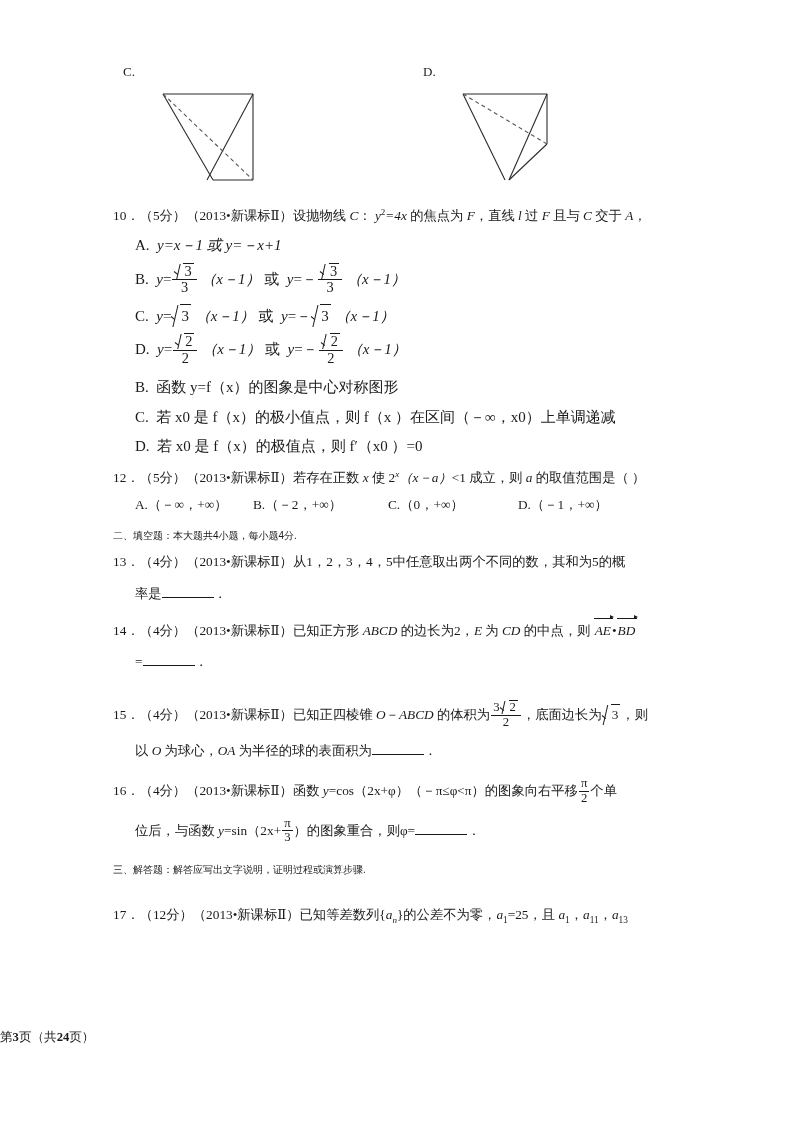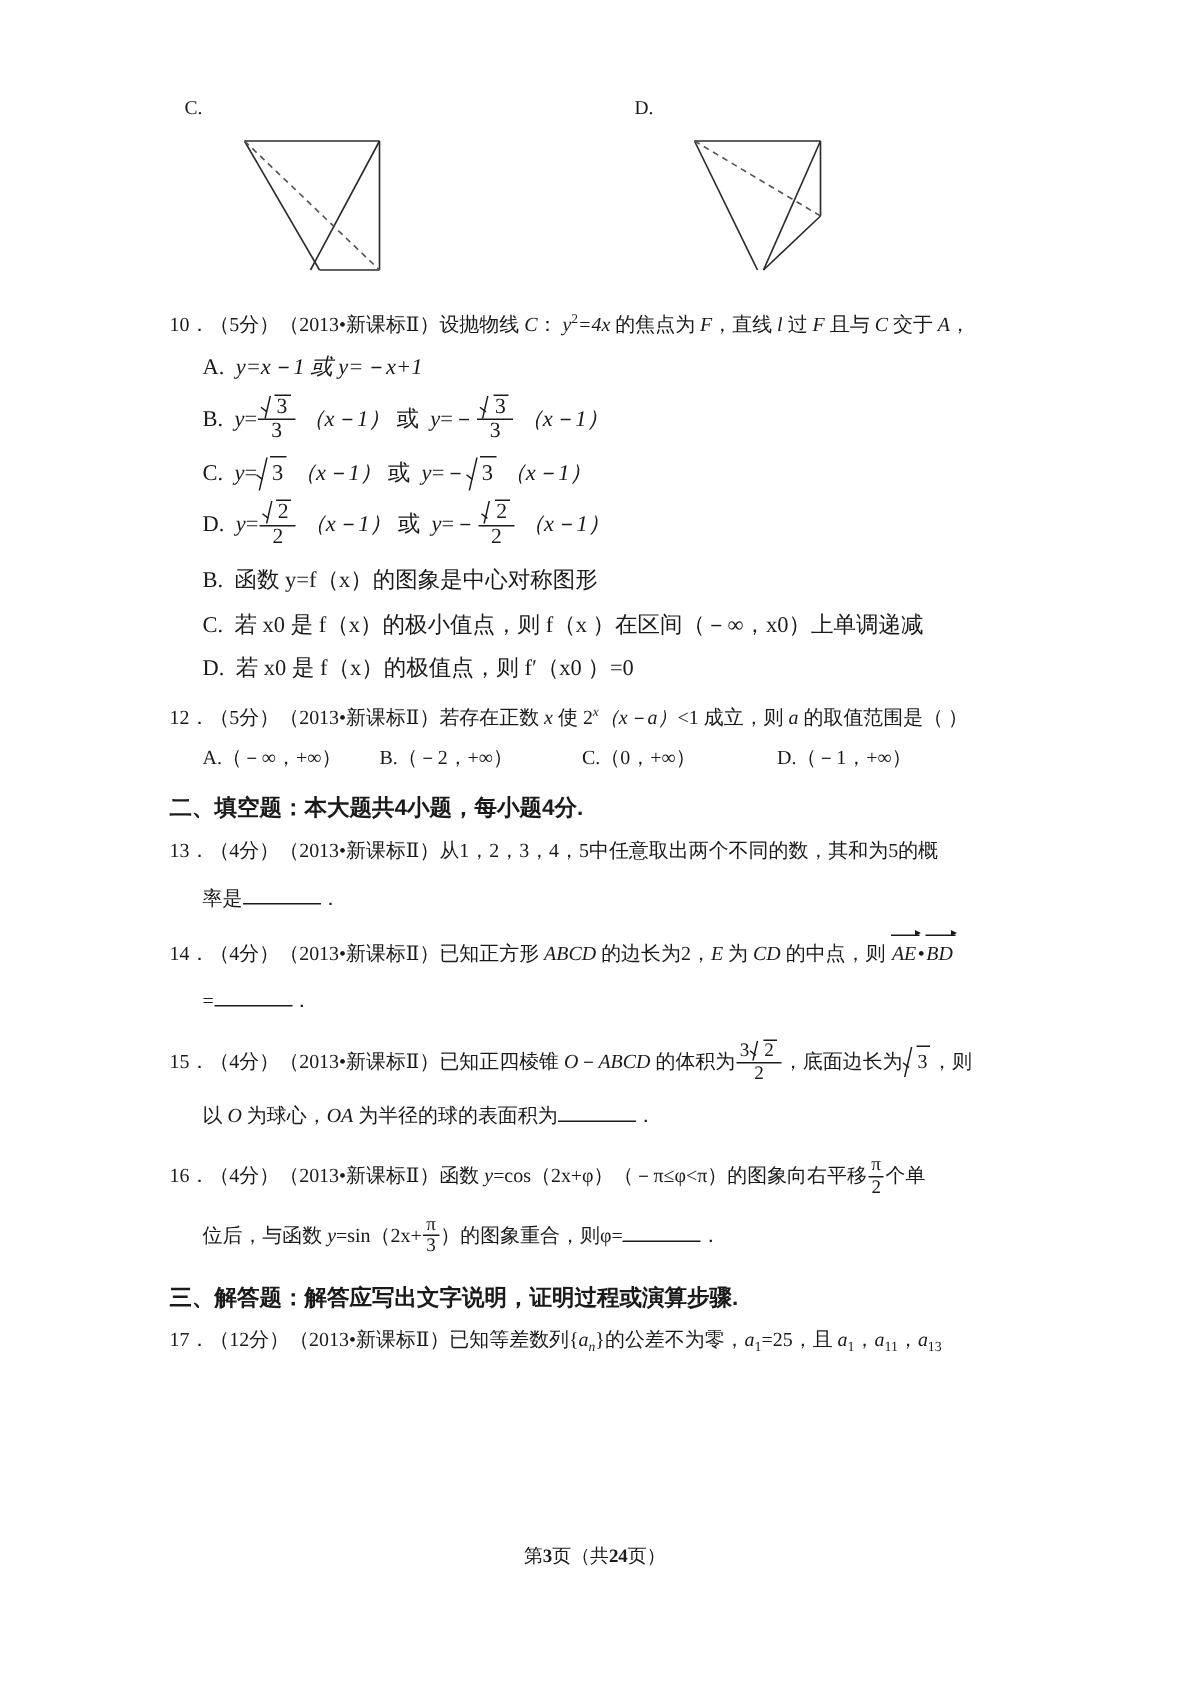--- a/index.html
+++ b/index.html
@@ -72,22 +72,22 @@
     font-size: 13.3px;
     display: flex;
   }
   .opt-row > span { display: inline-block; }
   .oc1 { width: 118px; }
   .oc2 { width: 135px; }
   .oc3 { width: 130px; }
 
   .section-head {
     margin-top: 14px;
-    font-weight: bold;
-    font-size: 15px;
+    font-weight: normal;
+    font-size: 10px;
     font-family: "Liberation Sans", sans-serif;
   }
 
   
   i, .it { font-style: italic; }
   .sup { font-size: 0.68em; vertical-align: super; font-style: italic; }
   .supn { font-size: 0.68em; vertical-align: super; font-style: normal; }
   .sub { font-size: 0.68em; vertical-align: sub; font-style: italic; }
   .subn { font-size: 0.7em; vertical-align: sub; font-style: normal; }
 
@@ -167,21 +167,20 @@
     height: 0.95em;
     vertical-align: baseline;
   }
 
   
   .footer {
     position: absolute;
     left: 0;
     top: 1029px;
     width: 793px;
-    text-align: center;
     font-size: 12.6px;
     font-family: "Liberation Serif", serif;
   }
   .footer b { font-weight: bold; }
 </style>
 </head>
 <body>
 
 <div class="page">
 
@@ -263,33 +262,33 @@
     <div class="q">
       <div class="q-line"><span>13</span>．<span>（4分）</span><span>（2013•新课标Ⅱ）</span><span>从1，2，3，4，5中任意取出两个不同的数，其和为5的概</span></div>
       <div class="q-body" style="margin-top:11px;"><span>率是</span><span class="blank"></span><span>．</span></div>
     </div>
 
     <div class="q" style="margin-top:16px;">
       <div class="q-line"><span>14</span>．<span>（4分）</span><span>（2013•新课标Ⅱ）</span><span>已知正方形 </span><i>ABCD</i><span> 的边长为2，</span><i>E</i><span> 为 </span><i>CD</i><span> 的中点，则 </span><span class="vec"><span>AE</span><span class="ah"></span></span><span>•</span><span class="vec"><span>BD</span><span class="ah"></span></span></div>
       <div class="q-body" style="margin-top:11px;"><span>=</span><span class="blank"></span><span>．</span></div>
     </div>
 
-    <div class="q" style="margin-top:16px;">
+    <div class="q" style="margin-top:28px;">
       <div class="q-line"><span>15</span>．<span>（4分）</span><span>（2013•新课标Ⅱ）</span><span>已知正四棱锥 </span><i>O</i><span>－</span><i>ABCD</i><span> 的体积为</span><span class="frac"><span class="nu"><span>3</span><span class="sqrt"><span class="radicand">2</span></span></span><span class="de">2</span></span><span>，底面边长为</span><span class="sqrt"><span class="radicand">3</span></span><span>，则</span></div>
       <div class="q-body" style="margin-top:11px;"><span>以 </span><i>O</i><span> 为球心，</span><i>OA</i><span> 为半径的球的表面积为</span><span class="blank"></span><span>．</span></div>
     </div>
 
     <div class="q" style="margin-top:16px;">
       <div class="q-line"><span>16</span>．<span>（4分）</span><span>（2013•新课标Ⅱ）</span><span>函数 </span><i>y</i><span>=cos（2x+φ）（－π≤φ&lt;π）的图象向右平移</span><span class="frac"><span class="nu">π</span><span class="de">2</span></span><span>个单</span></div>
       <div class="q-body" style="margin-top:11px;"><span>位后，与函数 </span><i>y</i><span>=sin（2x+</span><span class="frac"><span class="nu">π</span><span class="de">3</span></span><span>）的图象重合，则φ=</span><span class="blank"></span><span>．</span></div>
     </div>
 
     <div class="section-head" style="margin-top:17px;">三、解答题：解答应写出文字说明，证明过程或演算步骤.</div>
 
-    <div class="q" style="margin-top:8px;">
+    <div class="q" style="margin-top:28px;">
       <div class="q-line"><span>17</span>．<span>（12分）</span><span>（2013•新课标Ⅱ）</span><span>已知等差数列{</span><i>a</i><span class="sub">n</span><span>}的公差不为零，</span><i>a</i><span class="subn">1</span><span>=25，且 </span><i>a</i><span class="subn">1</span><span>，</span><i>a</i><span class="subn">11</span><span>，</span><i>a</i><span class="subn">13</span></div>
     </div>
 
   </div>
 
   <div class="footer"><span>第</span><b>3</b><span>页（共</span><b>24</b><span>页）</span></div>
 
 </div>
 
 </body></html>

